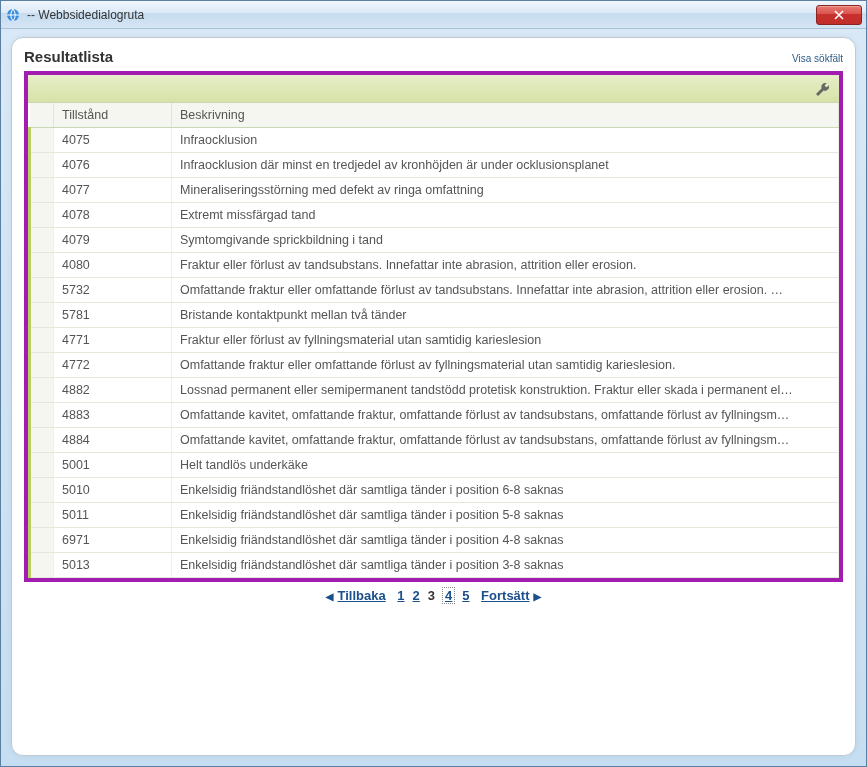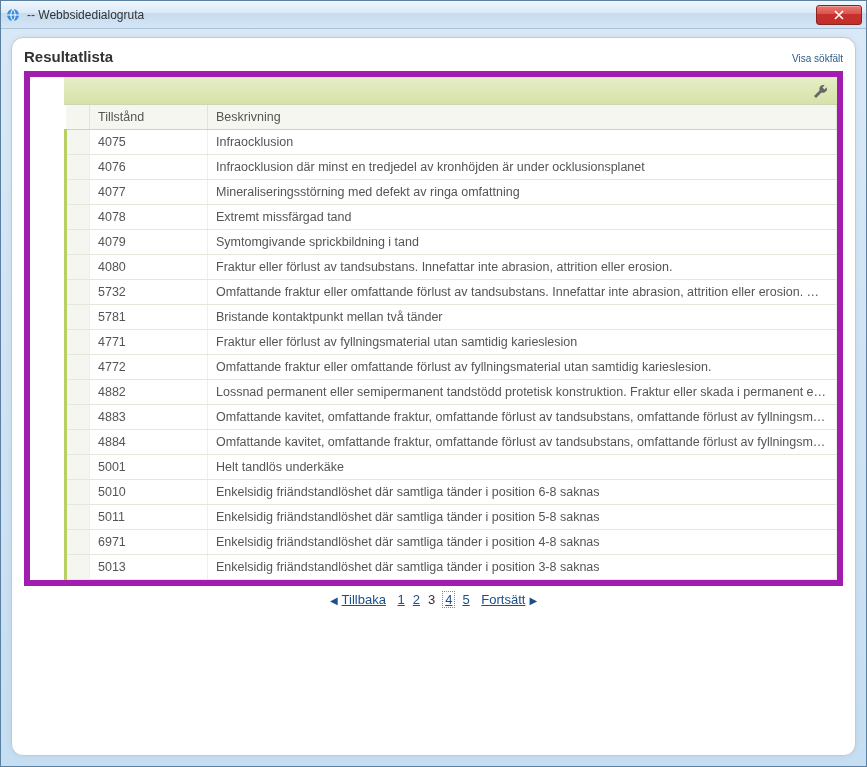--- a/index.html
+++ b/index.html
@@ -68,22 +68,21 @@
     font-weight: bold;
     color: #333;
     margin: 0;
   }
   .show-search {
     color: #2b5b84;
     font-size: 10px;
     cursor: pointer;
   }
   .grid {
-    border: 6px solid #a21caf;
-    padding-left: 34px;
+    border: 4px solid #a21caf;
   }
   .toolbar {
     height: 28px;
     background: linear-gradient(to bottom, #e6eec8 0%, #d6e2a8 100%);
     border-bottom: 1px solid #c9d7b7;
     display:flex; justify-content:flex-end; align-items:center;
     padding-right:8px;
   }
   .wrench {
     width:16px;height:16px; color:#555;
@@ -120,20 +119,21 @@
     width:24px; padding:0;
     background:#f4f6ef;
     border-left:3px solid #b7cf63;
   }
   tbody td:nth-child(2){ width:118px; }
   .pager {
     text-align:center;
     padding:6px 0 2px 0;
     font-size:13px;
     color:#1a4f8b;
+    font-weight:bold;
   }
   .pager a {
     color:#1a4f8b;
     text-decoration: underline;
     margin: 0 4px;
     cursor:pointer;
   }
   .pager .current {
     color:#333;
     text-decoration:none;

